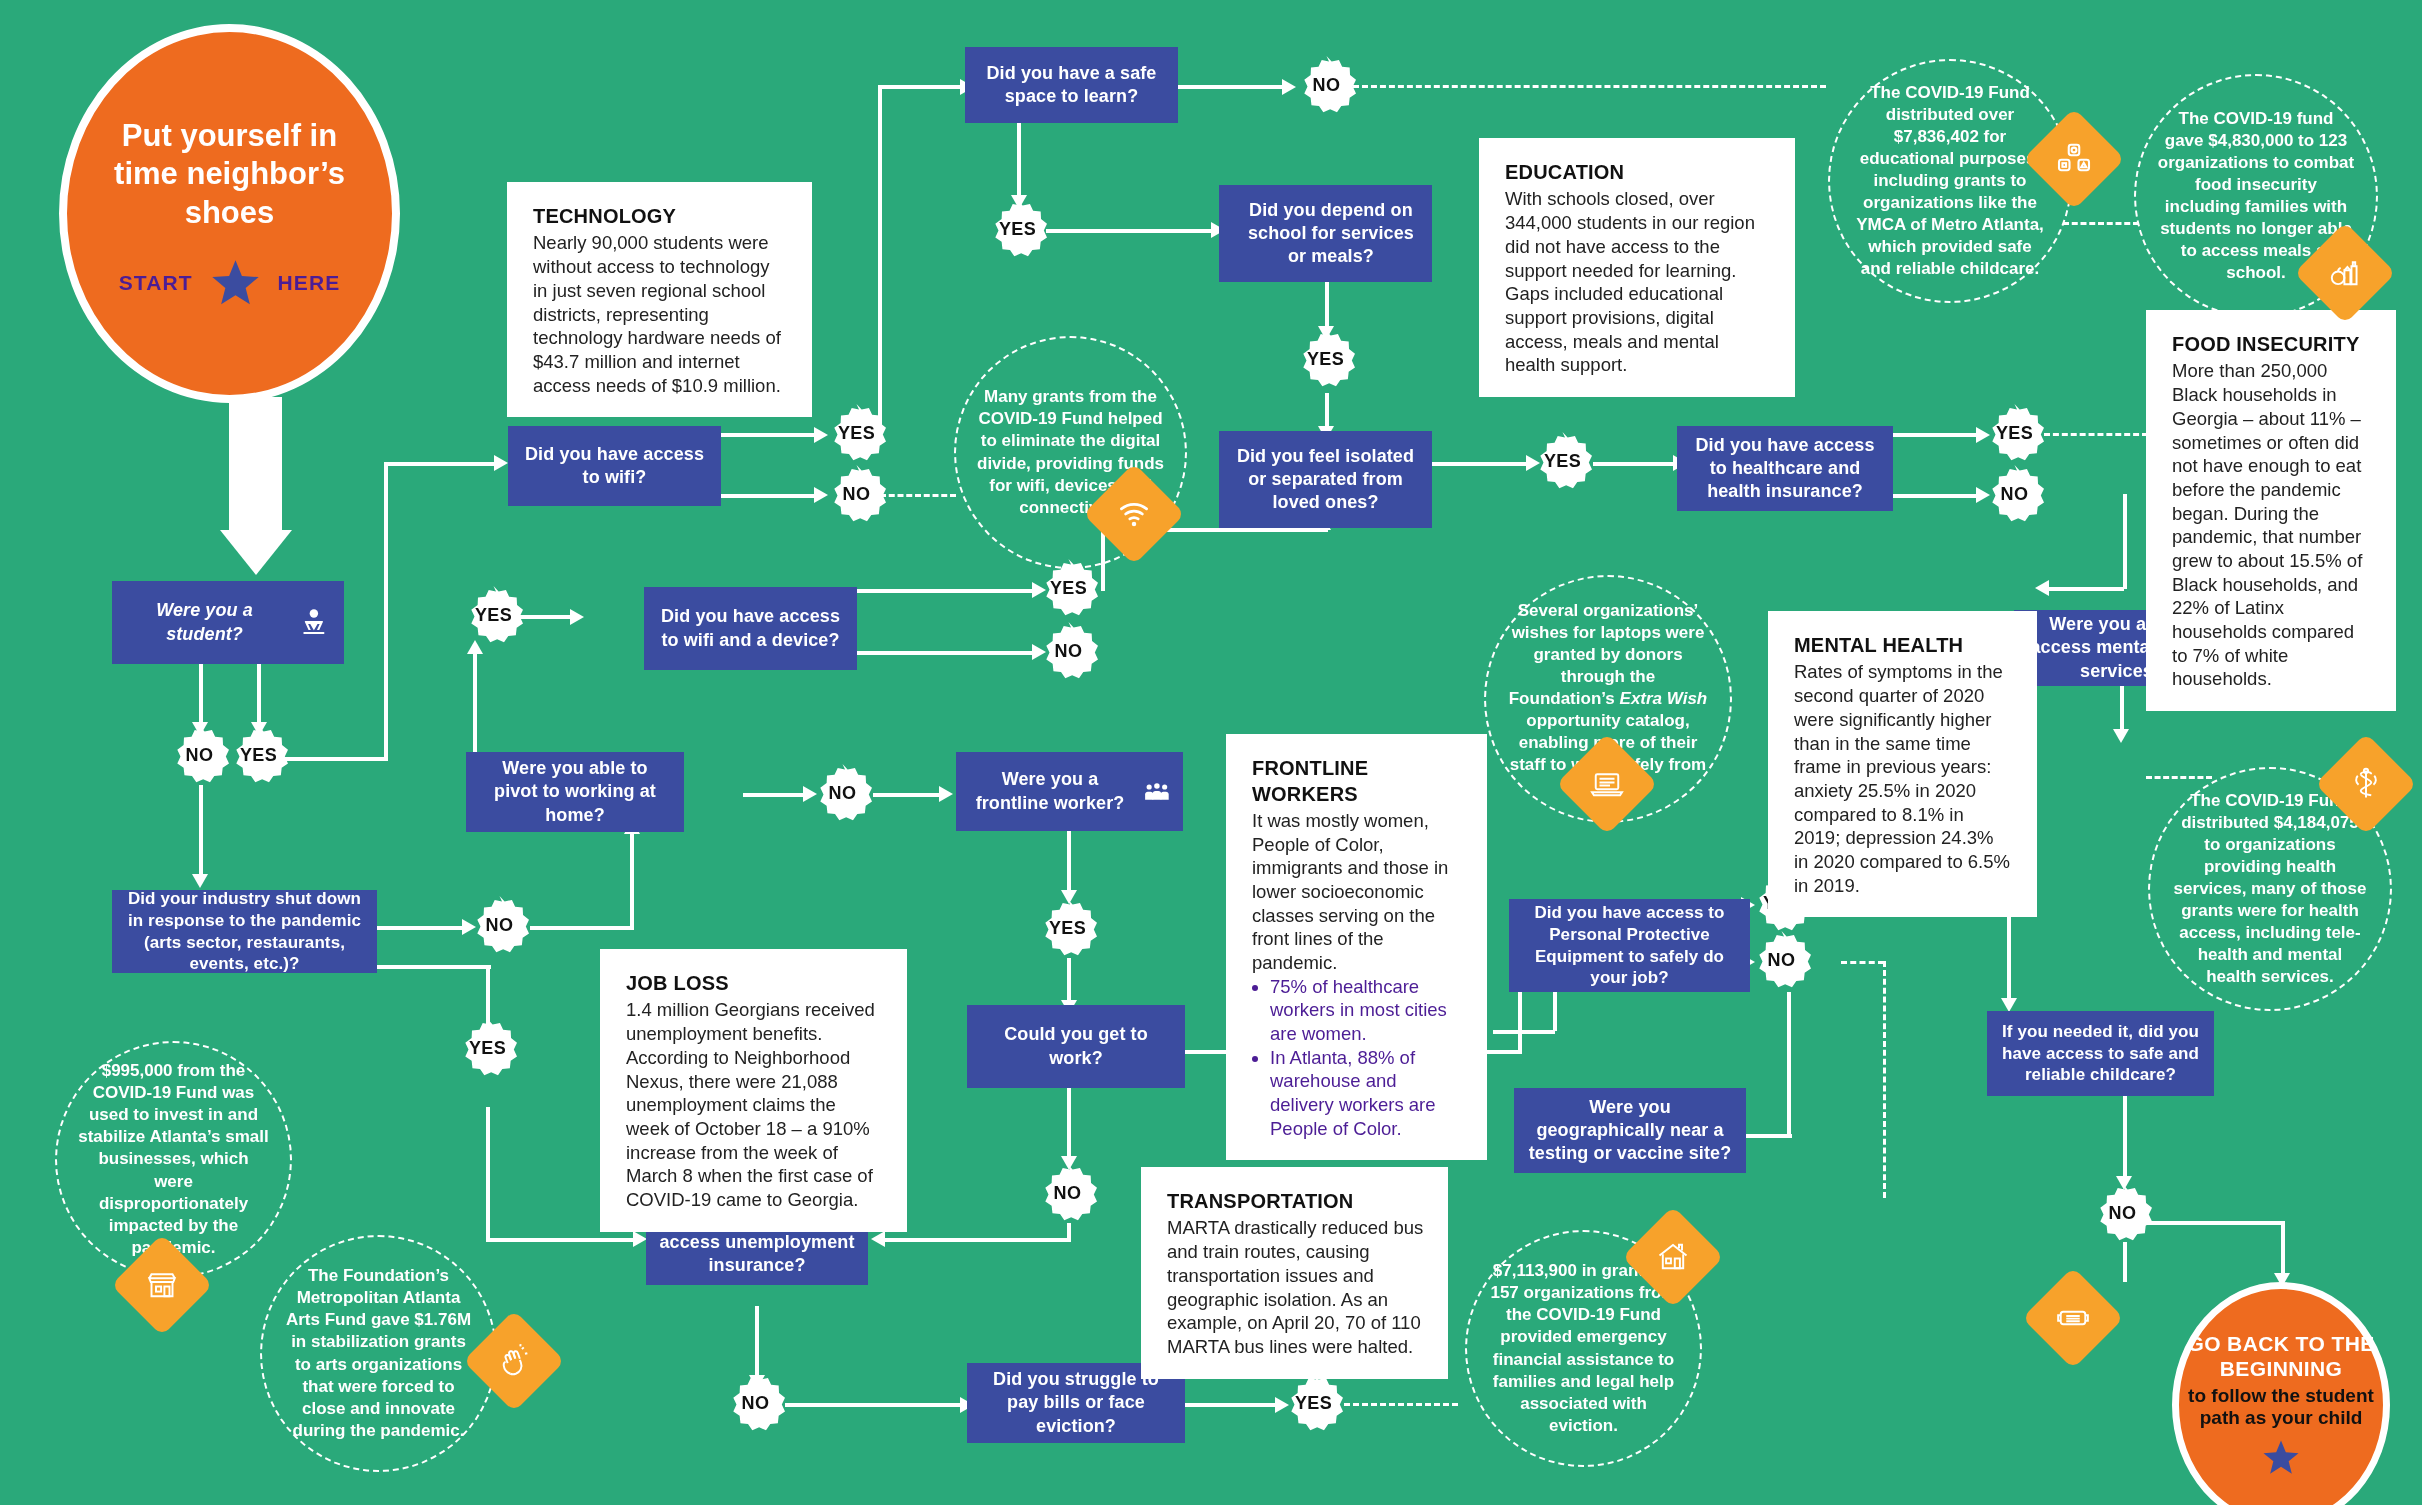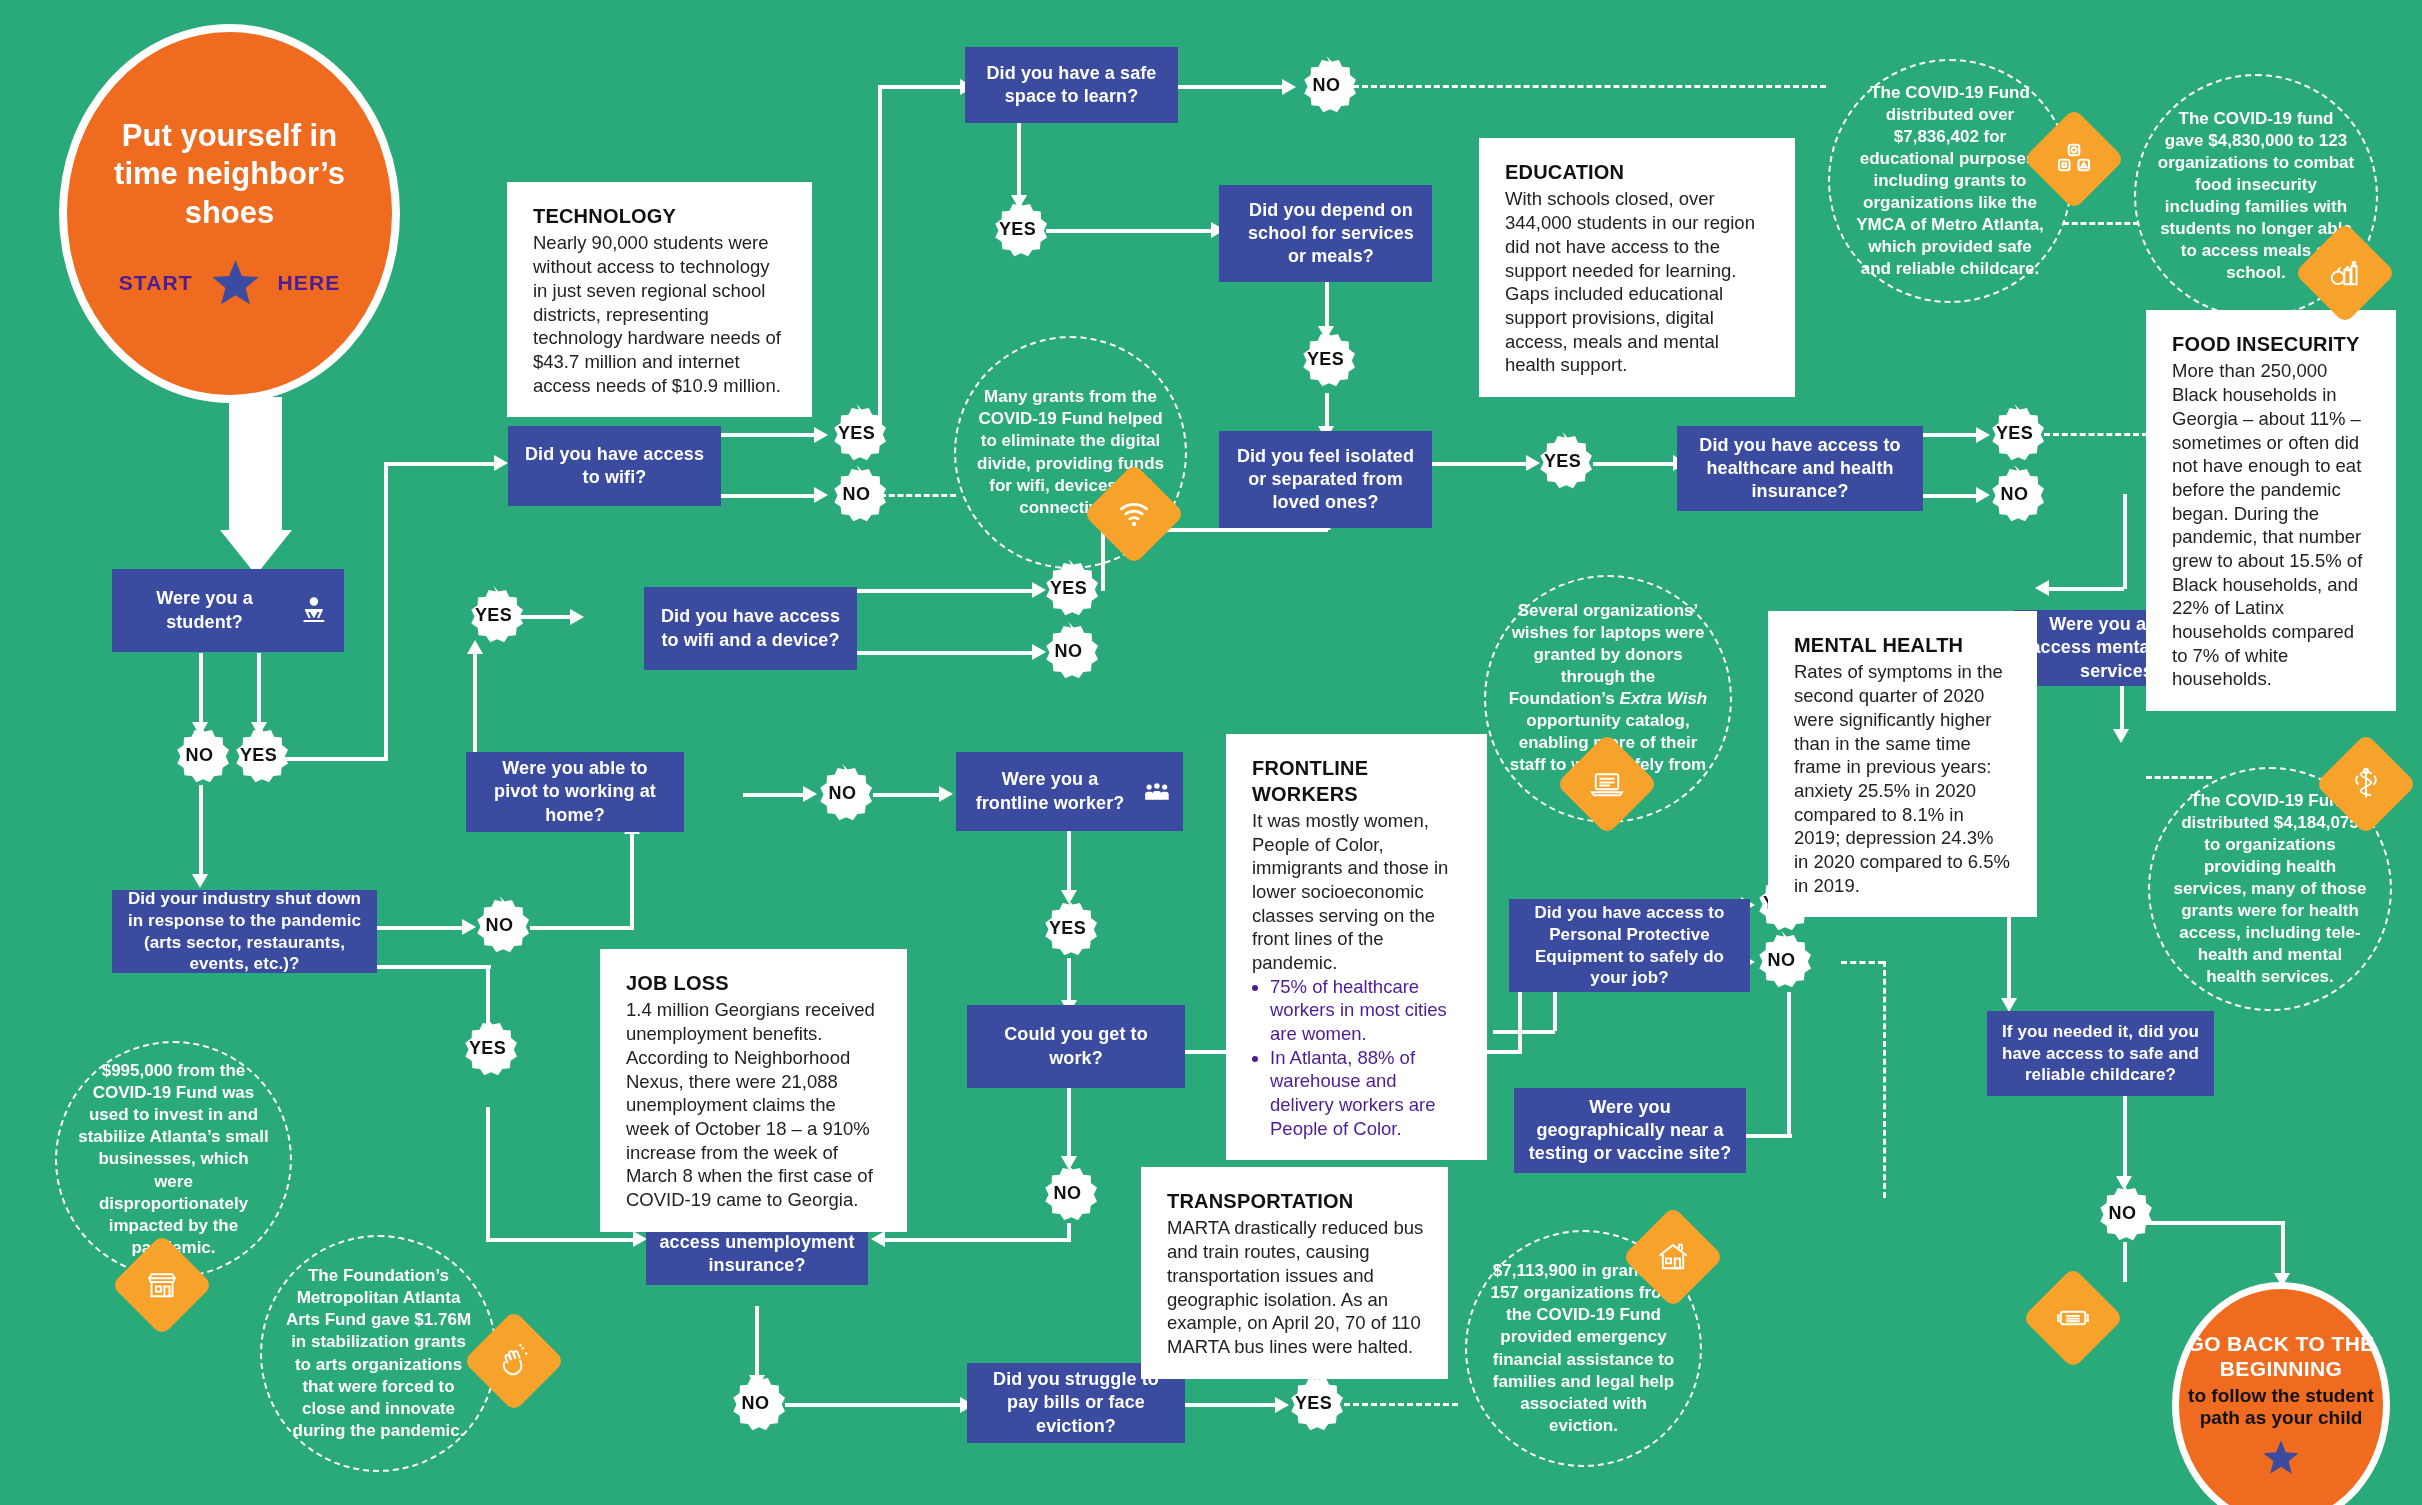--- a/index.html
+++ b/index.html
@@ -317,25 +317,25 @@
   </div>
 
   <div class="abs qbox" style="left:508px;top:426px;width:213px;height:80px;font-size:18px;">
     <span class="qtext">Did you have access to wifi?</span>
   </div>
 
   <div class="abs qbox" style="left:1219px;top:431px;width:213px;height:97px;font-size:18px;">
     <span class="qtext">Did you feel isolated or separated from loved ones?</span>
   </div>
 
-  <div class="abs qbox" style="left:1677px;top:426px;width:246px;height:85px;font-size:18px;">
+  <div class="abs qbox" style="left:1677px;top:426px;width:216px;height:85px;font-size:18px;">
     <span class="qtext">Did you have access to healthcare and health insurance?</span>
   </div>
 
-  <div class="abs qbox with-icon" style="left:112px;top:569px;width:232px;height:83px;font-size:18px;">
+  <div class="abs qbox with-icon" style="left:112px;top:581px;width:232px;height:83px;font-size:18px;font-style:italic;">
     <span class="qtext">Were you a student?</span>
     <svg width="38" height="38" viewBox="0 0 24 24" fill="#fff">
       <circle cx="12" cy="5.3" r="3"></circle>
       <path d="M6.2 10.5h11.6c.5 0 .8.4.6.8l-2.6 5.6h-1.6l1.9-4.2h-1.5L12 17.1l-2.6-4.4H7.9l1.9 4.2H8.2L5.6 11.3c-.2-.4.1-.8.6-.8z"></path>
       <rect x="4.6" y="18.4" width="14.8" height="1.5" rx=".4"></rect>
     </svg>
   </div>
 
   <div class="abs qbox" style="left:644px;top:587px;width:213px;height:83px;font-size:18px;">
     <span class="qtext">Did you have access to wifi and a device?</span>

